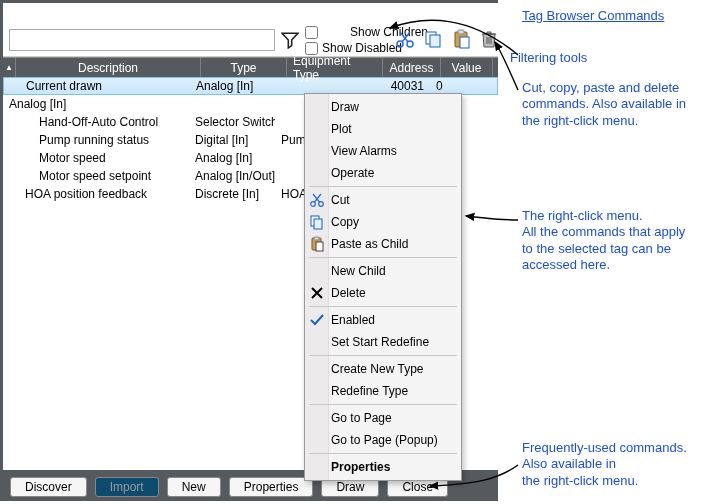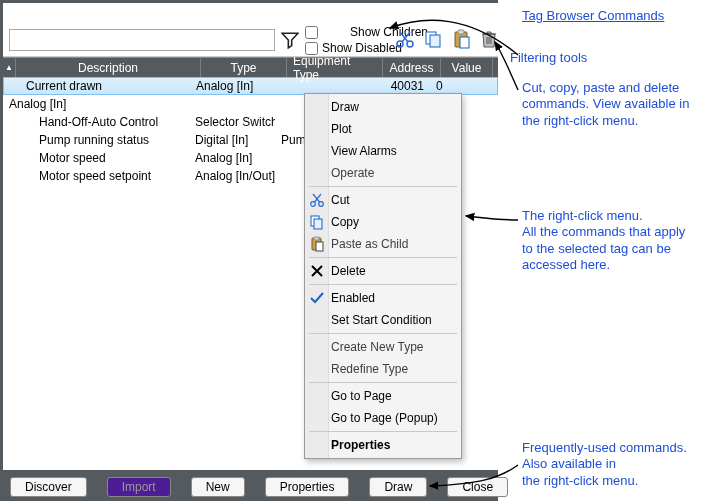--- a/index.html
+++ b/index.html
@@ -86,50 +86,50 @@
     background: linear-gradient(#dff0fb,#c9e6fb);
     border: 1px solid #7ec0f0;
   }
   
   .bottombar {
     position: absolute;
     left: 0; top: 473px;
     width: 498px; height: 28px;
     background: #555a5e;
     display: flex; align-items: center;
-    gap: 20px; padding: 0 10px;
+    gap: 8px; padding: 0 10px;
   }
   .bottombar button {
     font-size: 12px;
     padding: 2px 14px;
     border: 1px solid #888;
     border-radius: 3px;
     background: #f6f6f6;
     cursor: pointer;
   }
-  .bottombar button.disabled { color:#9a9a9a; background:#4c1d95;}
+  .bottombar button.disabled { color:#9a9a9a; background:#0c4a6e;}
   
   .ctxmenu {
     position: absolute;
     left: 304px; top: 93px;
     width: 158px;
     background: #f4f4f4;
     border: 1px solid #9a9a9a;
     box-shadow: 2px 3px 6px rgba(0,0,0,.25);
     font-size: 12px;
     z-index: 50;
     padding: 2px 0;
   }
   .ctxmenu .mi {
     display: flex; align-items:center;
     height: 22px;
     padding: 0 8px 0 26px;
     position: relative;
   }
-  .ctxmenu .mi.disabled { color:#404040;}
+  .ctxmenu .mi.disabled { color:#000000;}
   .ctxmenu .mi.bold { font-weight: bold;}
   .ctxmenu .sep { height:1px; background:#c8c8c8; margin:2px 4px;}
   .ctxmenu .mi .micon { position:absolute; left:4px; top:3px; width:16px; height:16px;}
   .iconcol-bg { position:absolute; left:0; top:0; bottom:0; width:24px; background:#eceaea; border-right:1px solid #ddd;}
   .ctxmenu .items { position:relative;}
   
   .annot {
     position: absolute;
     font-size: 13px;
     color: #1d4ed8;
@@ -235,20 +235,27 @@
         <div class="cell addr"></div>
         <div class="cell val"></div>
       </div>
       <div class="row">
         <div class="cell desc indent2">Motor speed setpoint</div>
         <div class="cell type">Analog [In/Out]</div>
         <div class="cell eq"></div>
         <div class="cell addr"></div>
         <div class="cell val"></div>
       </div>
+      <div class="row">
+        <div class="cell desc ">HOA position feedback</div>
+        <div class="cell type">Discrete [In]</div>
+        <div class="cell eq">HOA</div>
+        <div class="cell addr"></div>
+        <div class="cell val"></div>
+      </div>
     </div>
 
 </div>
 
 <div class="bottombar">
   <button>Discover</button>
   <button class="disabled">Import</button>
   <button>New</button>
   <button>Properties</button>
   <button>Draw</button>
@@ -291,34 +298,37 @@
       <div class="mi disabled">
         <span class="micon"><svg viewBox="0 0 16 16">
             <rect x="3" y="2" width="9" height="12" rx="1" fill="#c9a24d" stroke="#7a5b1a"></rect>
             <rect x="5" y="1" width="5" height="3" rx="1" fill="#ddd" stroke="#888"></rect>
             <rect x="7" y="6" width="7" height="9" fill="#fff" stroke="#444"></rect>
           </svg></span>
         <span>Paste as Child</span>
       </div>
       <div class="sep"></div>
       <div class="mi">
+        <span>New Child</span>
+      </div>
+      <div class="mi">
         <span class="micon"><svg viewBox="0 0 16 16">
             <path d="M3 3 L13 13 M13 3 L3 13" stroke="#000" stroke-width="2"></path>
           </svg></span>
         <span>Delete</span>
       </div>
       <div class="sep"></div>
       <div class="mi">
         <span class="micon"><svg viewBox="0 0 16 16">
             <path d="M2 8 L6 12 L14 3" fill="none" stroke="#1565c0" stroke-width="2"></path>
           </svg></span>
         <span>Enabled</span>
       </div>
       <div class="mi">
-        <span>Set Start Condition</span>
+        <span>Set Start Redefine</span>
       </div>
       <div class="sep"></div>
       <div class="mi disabled">
         <span>Create New Type</span>
       </div>
       <div class="mi disabled">
         <span>Redefine Type</span>
       </div>
       <div class="sep"></div>
       <div class="mi">
@@ -329,21 +339,21 @@
       </div>
       <div class="sep"></div>
       <div class="mi bold">
         <span>Properties</span>
       </div>
     </div>
 </div>
 
 <div class="annot title" style="left:522px; top:8px;">Tag Browser Commands</div>
 <div class="annot" style="left:510px; top:50px;">Filtering tools</div>
-<div class="annot" style="left:522px; top:80px; width:175px;">Cut, copy, paste and delete commands. View available in the right-click menu.</div>
+<div class="annot" style="left:522px; top:80px; width:175px;">Cut, copy, paste and delete commands. Also available in the right-click menu.</div>
 <div class="annot" style="left:522px; top:208px; width:175px; white-space:pre-line;">The right-click menu.
 All the commands that apply to the selected tag can be accessed here.</div>
 <div class="annot" style="left:522px; top:440px; width:175px; white-space:pre-line;">Frequently-used commands.
 Also available in
 the right-click menu.</div>
 
 <svg class="arrow" style="left:0;top:0;width:703px;height:504px;">
   <defs>
     <marker id="ah" markerWidth="8" markerHeight="8" refX="6" refY="3" orient="auto">
       <path d="M0,0 L7,3 L0,6 z" fill="#000"></path>

